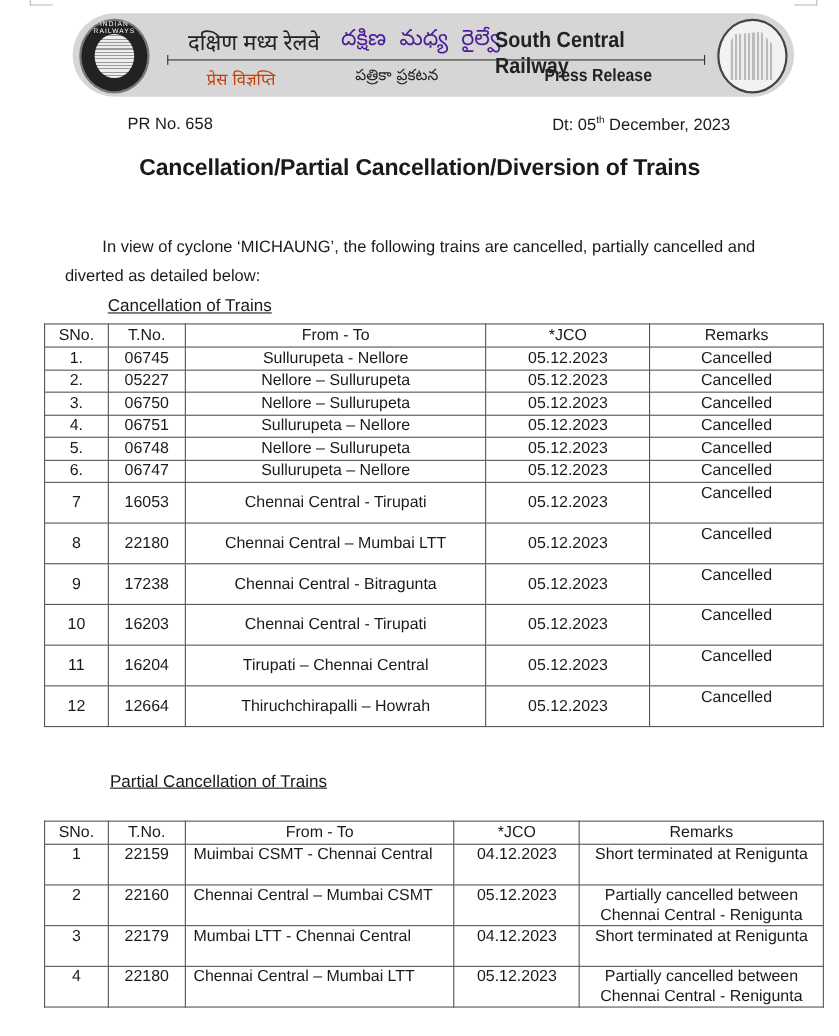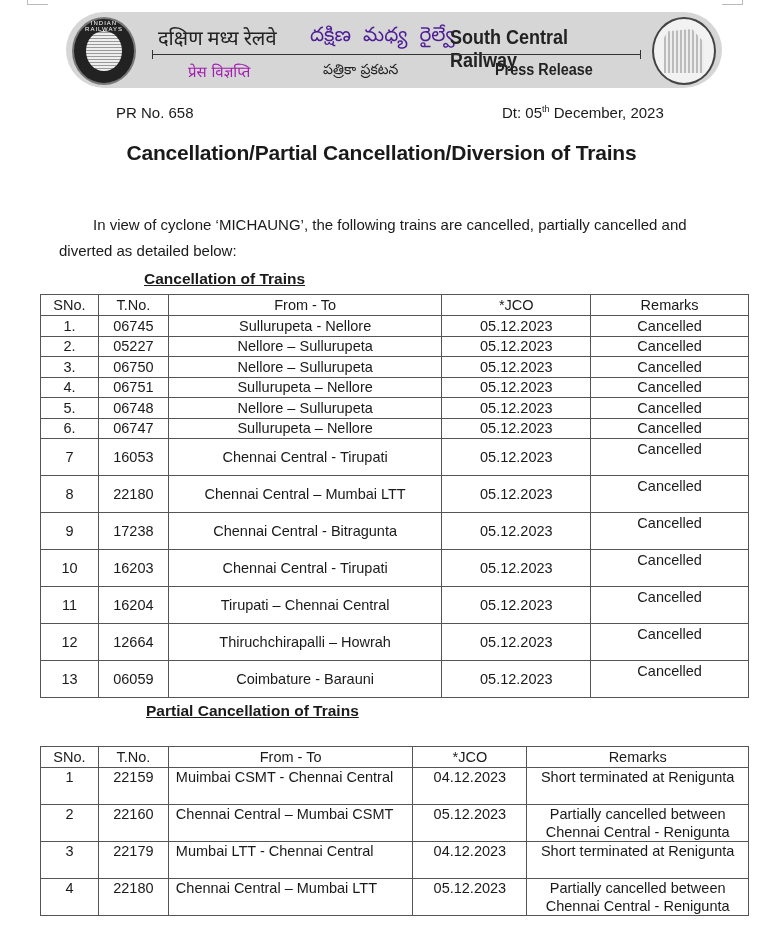--- a/index.html
+++ b/index.html
@@ -21,37 +21,37 @@
   .logo.train .inner { position:absolute; left:10px; top:10px; width:40px; height:44px;
                        background:repeating-linear-gradient(90deg,#bbb 0 2px,#eee 2px 4px);
                        clip-path:polygon(10% 5%, 70% 0, 100% 30%, 100% 100%, 0 100%, 0 20%); }
 
   .b-row1, .b-row2 { position:absolute; left:155px; width:480px; }
   .b-row1 { top:24px; height:28px; }
   .b-row2 { top:61px; height:22px; }
   .b-line { position:absolute; left:152px; top:54px; width:489px; height:1px; background:#333; }
   .b-line:before, .b-line:after { content:""; position:absolute; top:-4px; width:1px; height:9px; background:#333; }
   .b-line:before { left:0; } .b-line:after { right:0; }
-  .hin1 { position:absolute; left:3px; top:0; font-family:Liberation Serif, serif; font-size:20px; color:#222; }
+  .hin1 { position:absolute; left:16px; top:0; font-family:Liberation Sans, sans-serif; font-size:20px; color:#222; }
   .tel1 { position:absolute; left:155px; top:0; font-family:Liberation Mono, monospace; font-size:20px; color:#4c1d95; }
   .eng1 { position:absolute; left:295px; top:2px; font-size:20px; font-weight:bold; color:#222;
           transform:scaleX(0.9); transform-origin:left; }
-  .hin2 { position:absolute; left:33px; top:0; font-family:"DejaVu Serif", serif; font-size:15px; color:#a21caf; }
+  .hin2 { position:absolute; left:33px; top:0; font-family:"DejaVu Serif", serif; font-size:15px; color:#c2410c; }
   .tel2 { position:absolute; left:168px; top:0; font-family:"DejaVu Serif", serif; font-size:14px; color:#222; }
   .eng2 { position:absolute; left:340px; top:0; font-size:16px; font-weight:bold; color:#222;
           transform:scaleX(0.9); transform-origin:left; }
 
   .pr-no { position:absolute; left:116px; top:104px; font-size:15px; }
   .pr-date { position:absolute; left:502px; top:104px; font-size:15px; }
   .pr-date sup { font-size:9px; }
   .doc-title { position:absolute; left:0; width:763px; top:141px; text-align:center;
                font-size:21px; font-weight:bold; letter-spacing:-0.2px; }
   .intro { position:absolute; left:59px; top:212px; width:680px; font-size:15px; line-height:26px;
            text-indent:34px; }
-  .section-head { position:absolute; font-size:15.5px; font-weight:bold; text-decoration:underline;margin-left:46px; }
+  .section-head { position:absolute; font-size:15.5px; font-weight:normal; text-decoration:underline; }
   .sh1 { left:98px; top:270px; }
   .sh2 { left:100px; top:702px; }
 
   table { position:absolute; border-collapse:collapse; font-size:14.5px; }
   td, th { border:1px solid #555; padding:0; font-weight:normal; }
   th { font-weight:normal; height:20px; }
   .t1 { left:40px; top:294px; width:709px; }
   .t1 td { text-align:center; }
   .t1 tr.short td { height:19.5px; }
   .t1 tr.tall td { height:34px; }
@@ -191,27 +191,20 @@
         <td>05.12.2023</td>
         <td class="rem">Cancelled</td>
       </tr>
     <tr class="tall">
         <td>12</td>
         <td>12664</td>
         <td>Thiruchchirapalli – Howrah</td>
         <td>05.12.2023</td>
         <td class="rem">Cancelled</td>
       </tr>
-    <tr class="tall">
-        <td>13</td>
-        <td>06059</td>
-        <td>Coimbature - Barauni</td>
-        <td>05.12.2023</td>
-        <td class="rem">Cancelled</td>
-      </tr>
   </tbody>
 </table>
 
 <div class="section-head sh2">Partial Cancellation of Trains</div>
 
 <table class="t2">
   <colgroup>
       <col style="width:58px">
       <col style="width:70px">
       <col style="width:245px">

